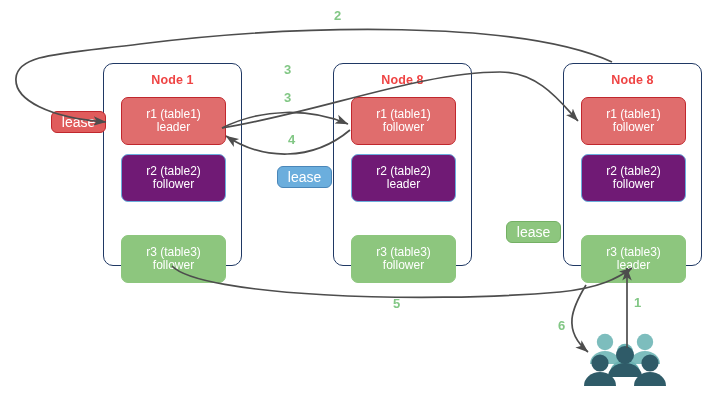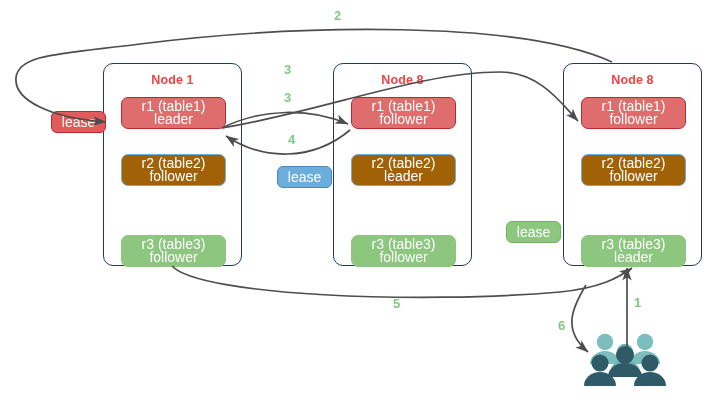--- a/index.html
+++ b/index.html
@@ -30,33 +30,33 @@
     font-weight:bold;
     color:#ef4444;
     letter-spacing:.1px;
   }
   .replica{
     position:absolute;
     box-sizing:border-box;
     border-radius:7px;
     left:17px;
     width:105px;
-    height:32px;
+    height:48px;
     display:flex;
     flex-direction:column;
     align-items:center;
     justify-content:center;
     color:#ffffff;
-    font-size:14px;
+    font-size:12px;
     line-height:13px;
     text-align:center;
   }
   .replica .ln{display:block;}
   .r-red{background:#E06D6D;border:1.6px solid #C0272D;}
-  .r-blue{background:#a16207;border:1.6px solid #6BAEDD;align-items:center;}
+  .r-blue{background:#701a75;border:1.6px solid #6BAEDD;align-items:center;}
   .r-green{background:#8DC67E;border:1.6px solid #8DC67E;margin-top:24px;}
 
   
   .lease{
     position:absolute;
     box-sizing:border-box;
     border-radius:6px;
     height:22px;
     width:55px;
     display:flex;

